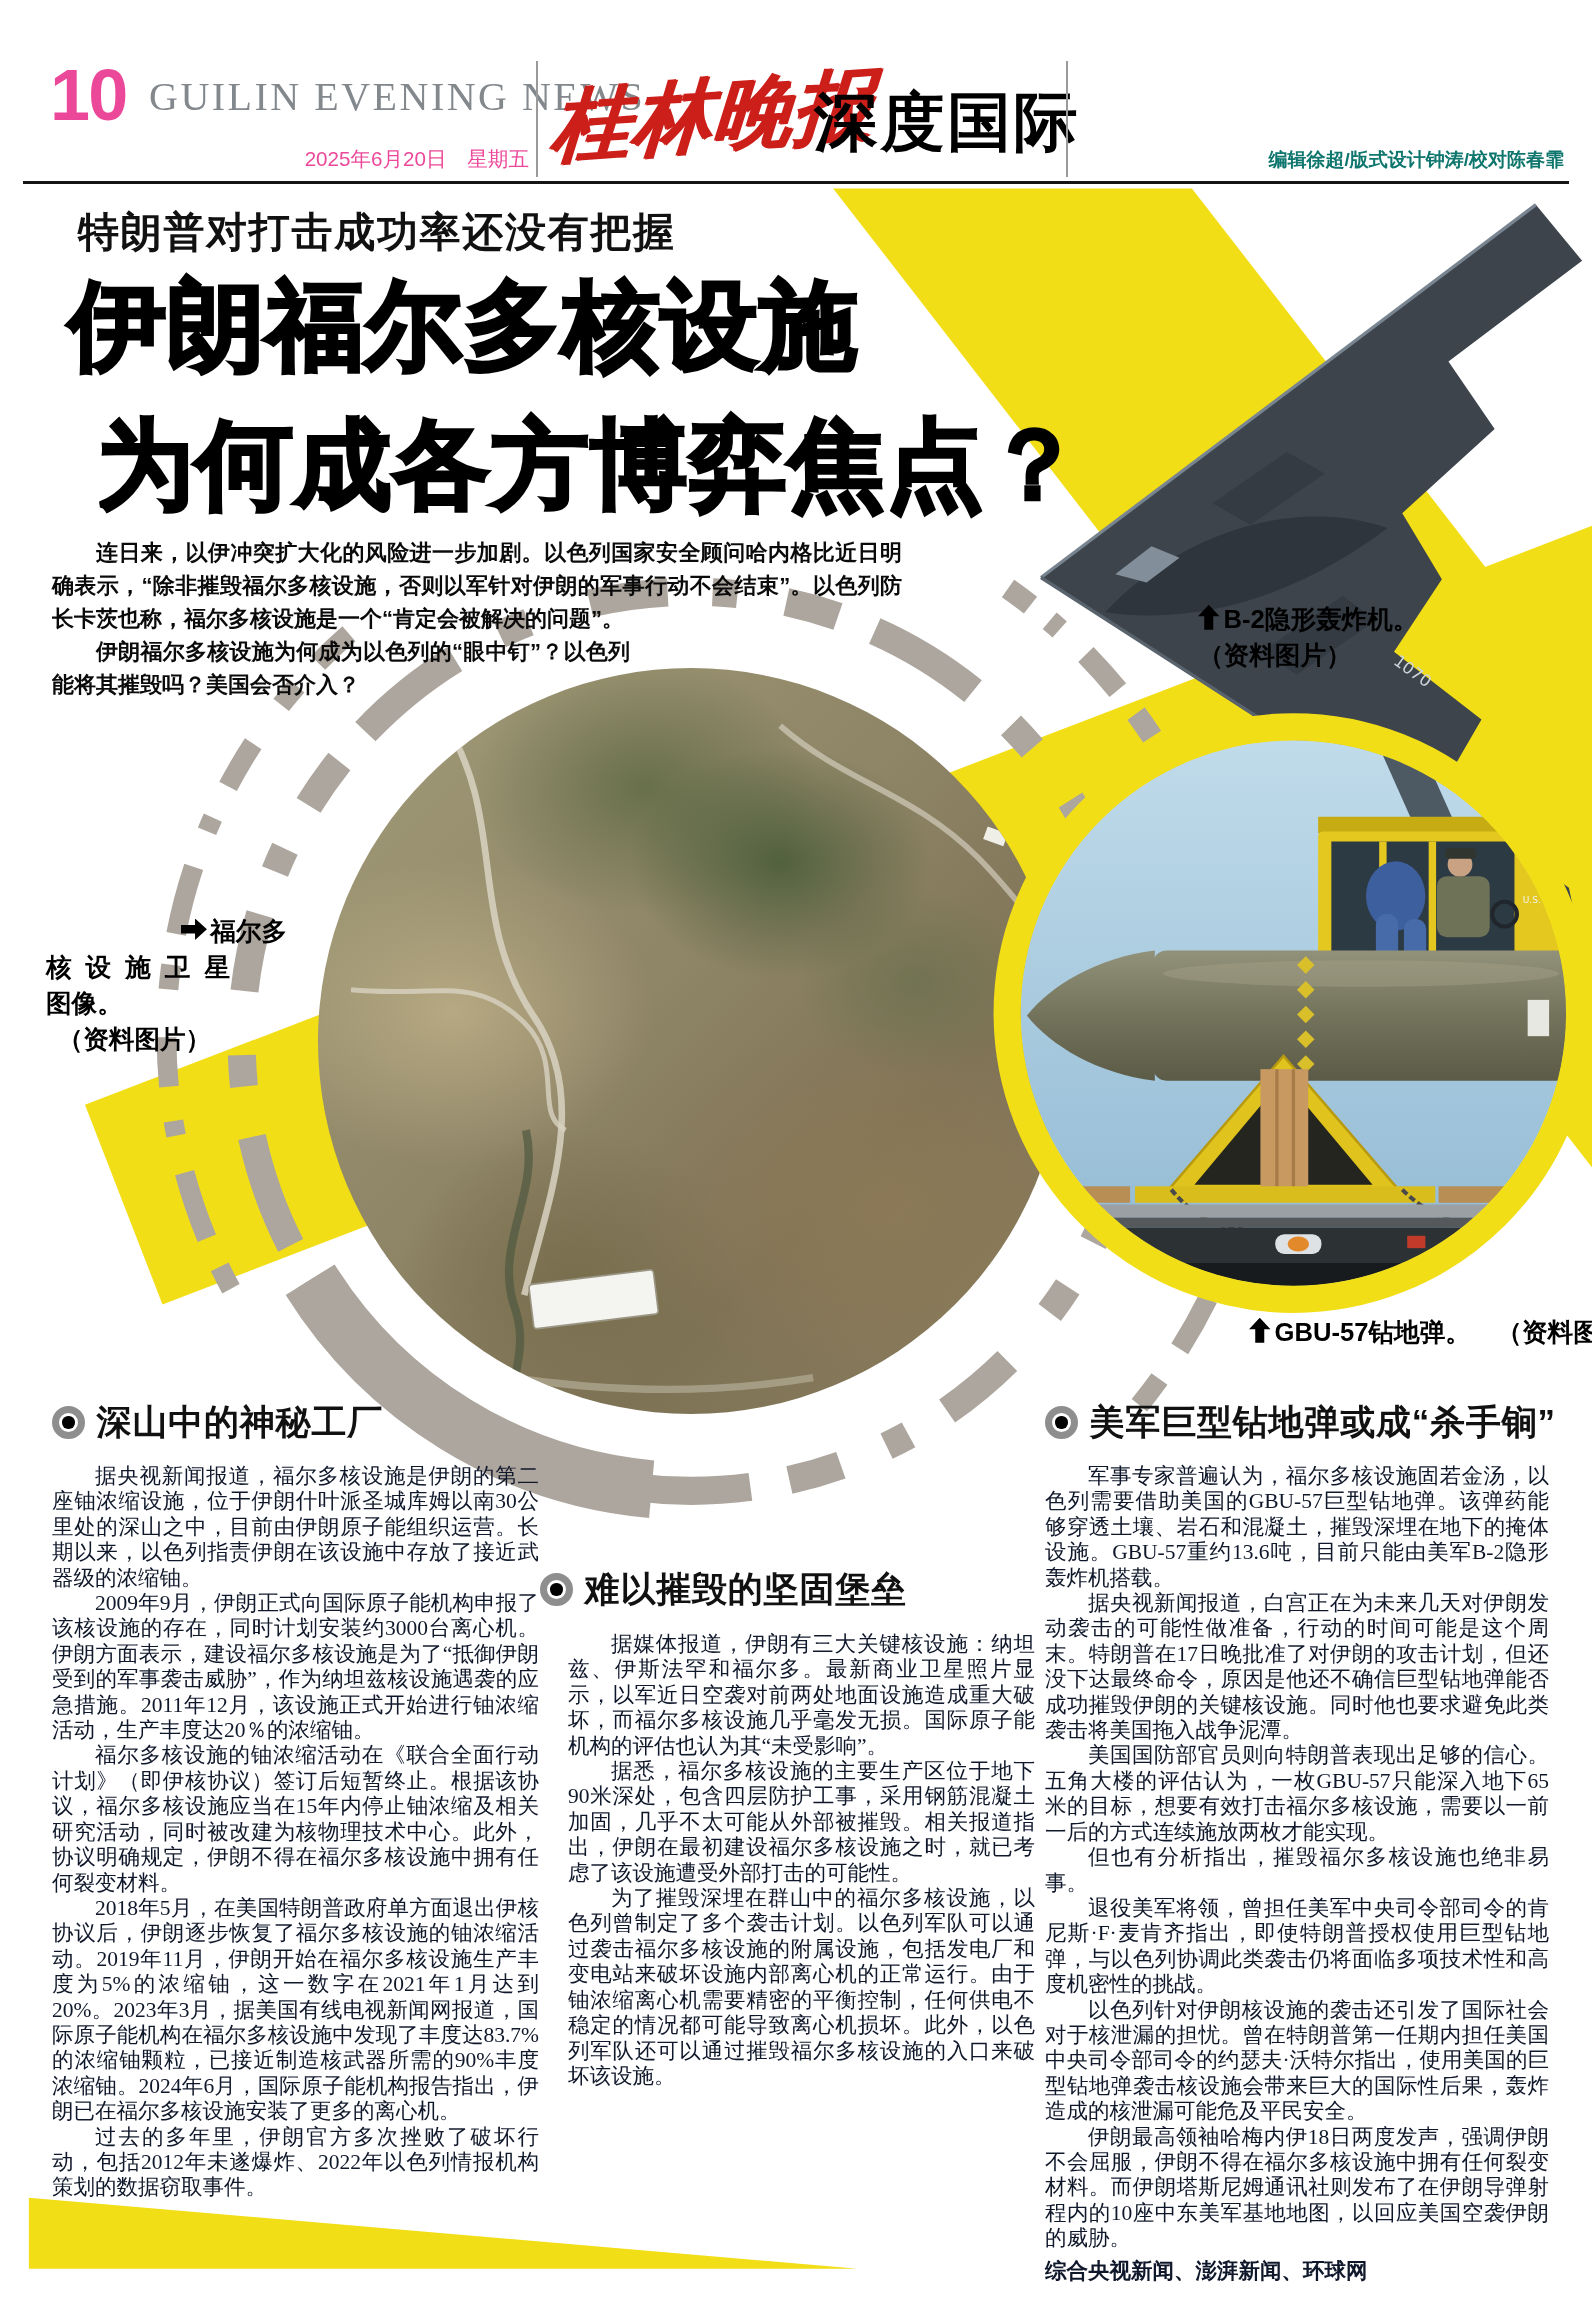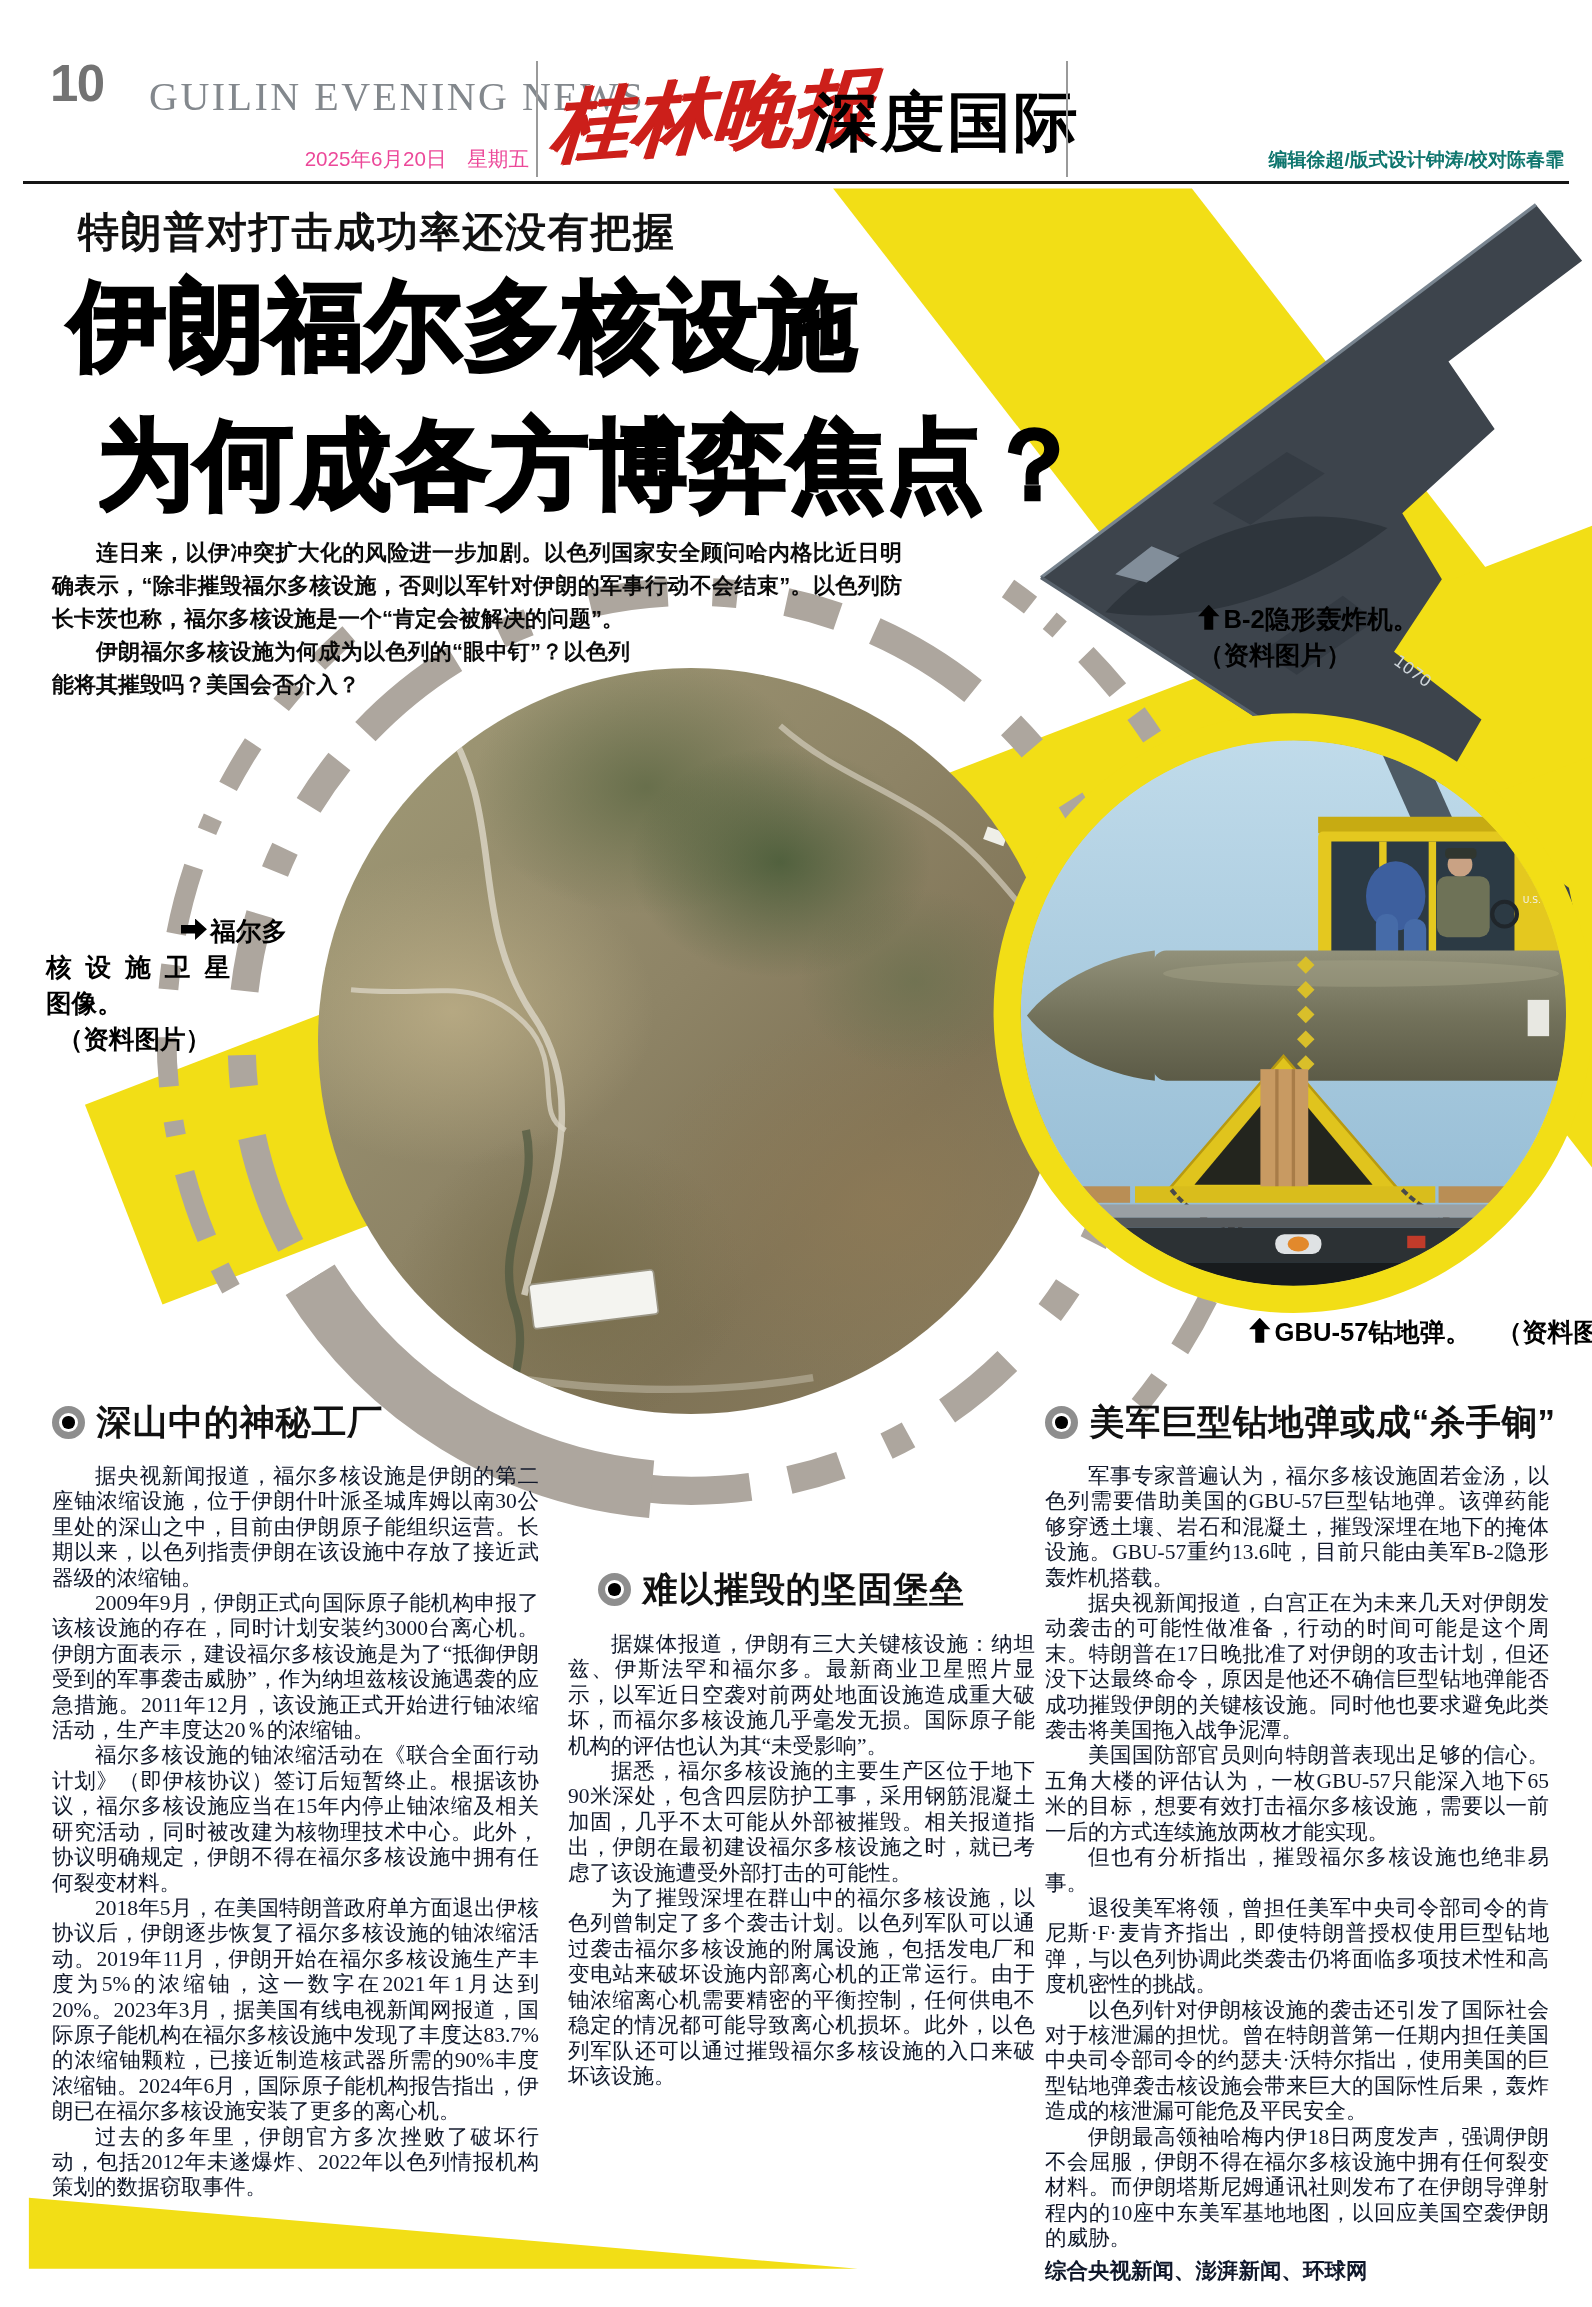--- a/index.html
+++ b/index.html
@@ -1,20 +1,20 @@
 <!DOCTYPE html>
 <html style="font-size:13.2px"><head>
 <meta charset="utf-8">
 <style>
   html,body{margin:0;padding:0;background:#e8e8e8;}
   #page{position:relative;width:1592px;height:2307px;background:#ffffff;overflow:hidden;
         font-family:"Liberation Sans","DejaVu Sans",sans-serif;color:#111;}
   .abs{position:absolute;}
   
-  .pagenum{left:50px;top:54px;font-size:51px;font-weight:bold;color:#737373;letter-spacing:-1.7px;}
+  .pagenum{left:50px;top:54px;font-size:72px;font-weight:bold;color:#ec4899;letter-spacing:-1.7px;}
   .masthead-en{left:149px;top:73px;font-family:"Liberation Serif","DejaVu Serif",serif;
                font-size:40px;color:#83888d;letter-spacing:2.5px;}
   .hdr-date{left:248px;top:145px;width:281px;text-align:right;font-size:20.6px;font-weight:normal;color:#ec4899;}
   .hdr-div{width:1.7px;background:#9a9a9a;top:61px;height:116px;}
   .logo-cn{left:551px;top:63px;font-size:79px;font-weight:900;color:#cc1f1a;
            transform:rotate(-4deg) skewX(-8deg);letter-spacing:1.7px;font-style:italic;
            text-shadow:1.7px 0.8px 0 #cc1f1a;}
   .section-cn{left:814px;top:79px;font-size:64px;font-weight:900;color:#000;letter-spacing:2.5px;}
   .credits{right:28px;top:147px;font-size:19px;font-weight:bold;color:#0f766e;}
   .hdr-rule{left:23px;right:23px;top:181px;height:2.5px;background:#151515;}
@@ -49,21 +49,21 @@
       radial-gradient(281px 215px at 18% 46%, rgba(193,178,138,.75), transparent 72%),
       radial-gradient(347px 264px at 76% 72%, rgba(142,122,86,.8), transparent 72%),
       radial-gradient(248px 215px at 34% 82%, rgba(118,108,74,.85), transparent 70%),
       linear-gradient(135deg,#a29c78,#8e8466 45%,#7f7356 70%,#8a7d5e);}
   
   .sec-title{display:flex;align-items:center;gap:11.6px;font-size:35px;font-weight:900;letter-spacing:0.8px;}
   .bullet{width:33px;height:33px;border-radius:50%;border:7.4px solid #8e8e8e;box-sizing:border-box;
           position:relative;flex:0 0 auto;}
   .bullet .dot{position:absolute;left:50%;top:50%;width:12.4px;height:12.4px;margin:-6.2px 0 0 -6.2px;
           border-radius:50%;background:#000;}
-  .t1{left:52px;top:1399px;} .t2{left:598px;top:1566px;} .t3{left:1045px;top:1399px;}
+  .t1{left:52px;top:1399px;} .t2{left:540px;top:1566px;} .t3{left:1045px;top:1399px;}
   .body-col{font-family:"Liberation Serif","DejaVu Serif",serif;font-size:21.5px;line-height:25.4px;
             color:#0f172a;}
   .body-col p{margin:0;text-indent:2em;text-align:justify;}
   .c1{left:52px;top:1464px;width:487px;}
   .c2{left:568px;top:1632px;width:467px;}
   .c3{left:1045px;top:1464px;width:504px;}
   .source{font-family:"DejaVu Sans","Liberation Sans",sans-serif;font-size:21.5px;font-weight:bold;
           text-align:right;padding-right:38px;text-indent:0 !important;margin-top:6.6px !important;}
 </style>
 </head>

